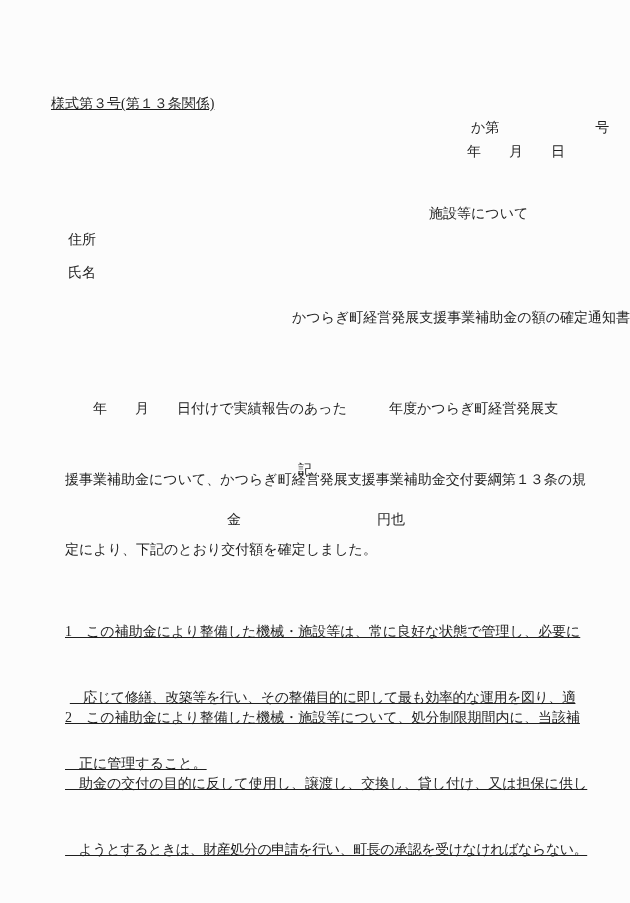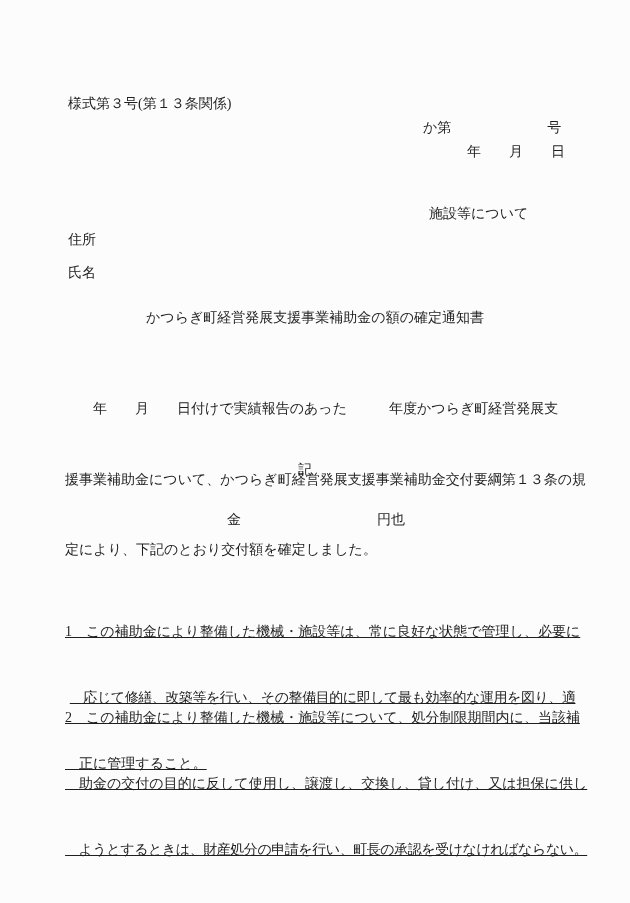--- a/index.html
+++ b/index.html
@@ -7,49 +7,49 @@
     position: relative;
     width: 630px;
     height: 903px;
     background: #fcfcfc;
     color: #1f1f1f;
     font-family: "Liberation Serif", "DejaVu Serif", serif;
     font-size: 14px;
     overflow: hidden;
   }
   .abs { position: absolute; white-space: pre; line-height: 14px; }
-  .doc-no { display: flex; }
+  .doc-no { display: flex; margin-left: 48px; }
   .doc-no .suffix { margin-left: 96px; }
   .title-line { left: 0; width: 630px; text-align: center; }
   .para { line-height: 23.5px; font-family: Liberation Serif, serif; }
   .para div { white-space: pre; }
   .item { line-height: 22px; }
   .item div { white-space: pre; text-decoration: underline; }
   .squeeze { letter-spacing: -0.45px; text-align: center; }
 </style>
 </head>
 <body>
 
 <div class="page">
 
-  <div class="abs" style="left:68px; top:97px;">様式第３号(第１３条関係)</div>
+  <div class="abs" style="left:51px; top:97px;text-decoration:underline;">様式第３号(第１３条関係)</div>
 
   <div class="abs doc-no" style="left:423px; top:121px;">
     <span>か第</span>
     <span class="suffix">号</span>
   </div>
 
   <div class="abs" style="left:467px; top:145px;">年　　月　　日</div>
 
   <div class="abs" style="left:429px; top:207px;">施設等について</div>
 
   <div class="abs" style="left:68px; top:233px;">住所</div>
   <div class="abs" style="left:68px; top:266px;">氏名</div>
 
-  <div class="abs title-line" style="top:311px;">かつらぎ町経営発展支援事業補助金の額の確定通知書</div>
+  <div class="abs title-line" style="top:311px;text-align:right;">かつらぎ町経営発展支援事業補助金の額の確定通知書</div>
 
   <div class="abs para" style="left:65px; top:350px;">
     <div>　　年　　月　　日付けで実績報告のあった　　　年度かつらぎ町経営発展支</div>
     <div>援事業補助金について、かつらぎ町経営発展支援事業補助金交付要綱第１３条の規</div>
     <div>定により、下記のとおり交付額を確定しました。</div>
   </div>
 
   <div class="abs" style="left:298px; top:463px;">記</div>
 
   <div class="abs" style="left:227px; top:513px;">金</div>

